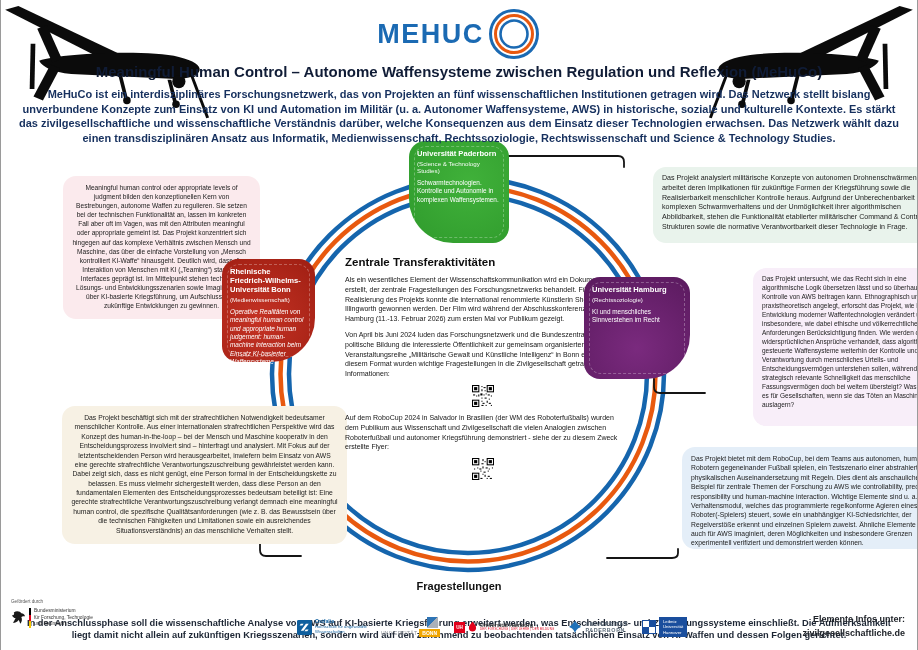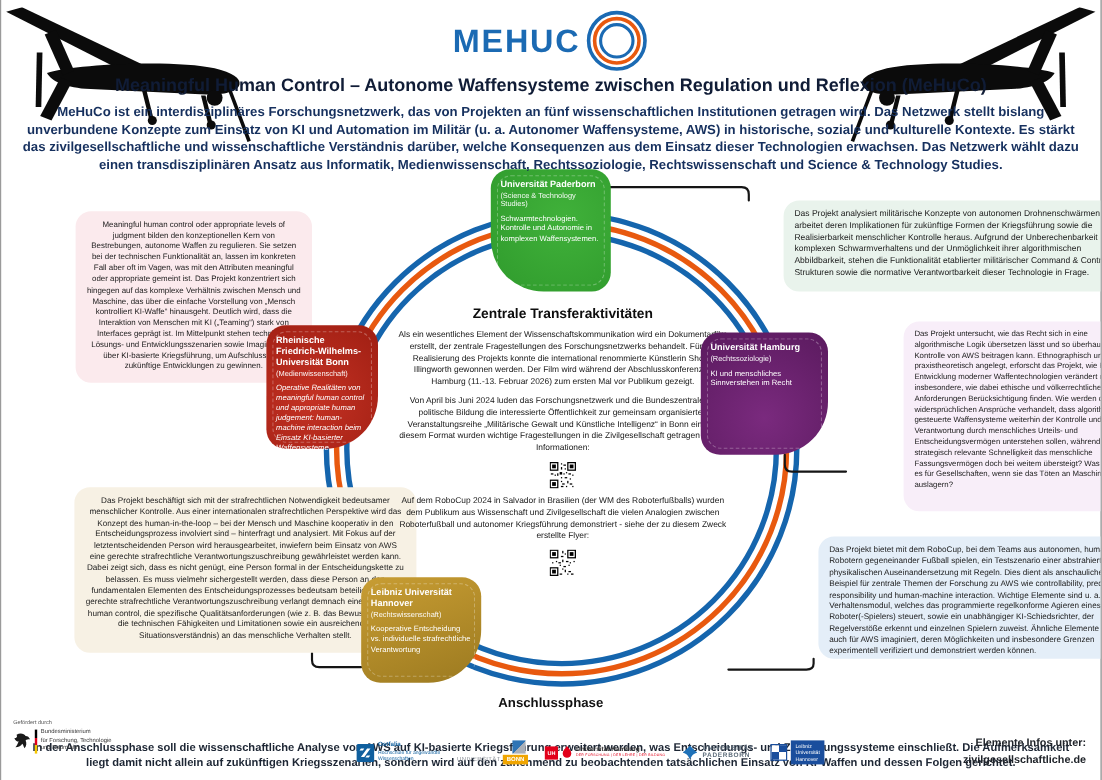--- a/index.html
+++ b/index.html
@@ -20,41 +20,41 @@
   .connsvg{z-index:2;}
 
   
   .inst{position:absolute;z-index:3;color:#fff;padding:9px 8px 8px 8px;box-sizing:border-box;}
   .inst .bp{position:absolute;inset:5px;border:1px dashed rgba(255,255,255,.28);border-radius:12px;pointer-events:none;}
   .inst .name{position:relative;font-weight:bold;font-size:7.6px;line-height:1.18;}
   .inst .disc{position:relative;font-size:6.2px;opacity:.95;margin-top:1px;}
   .inst .proj{position:relative;font-size:6.4px;line-height:1.3;margin-top:5px;}
   .inst-paderborn{left:408px;top:141px;width:100px;height:102px;border-radius:16px 16px 16px 44px;
       background:radial-gradient(circle at 60% 40%,#40b13a,#2f9a2c);}
-  .inst-bonn{left:221px;top:271px;width:93px;height:103px;border-radius:16px 16px 44px 16px;
+  .inst-bonn{left:221px;top:259px;width:93px;height:103px;border-radius:16px 16px 44px 16px;
       background:radial-gradient(circle at 40% 60%,#c53224,#9e1e12);}
   .inst-bonn .proj{font-style:italic;}
   .inst-hamburg{left:583px;top:277px;width:106px;height:102px;border-radius:16px 16px 44px 16px;
       background:radial-gradient(circle at 50% 70%,#7a2a7e,#5a1a5e);}
   .inst-hannover{left:300px;top:481px;width:100px;height:88px;border-radius:16px 16px 44px 16px;
       background:linear-gradient(160deg,#c89d33,#9c7a20);}
   .inst-ostfalia{left:507px;top:464px;width:99px;height:106px;border-radius:16px 16px 16px 44px;
       background:radial-gradient(circle at 68% 55%,rgba(40,190,150,.45),rgba(0,0,0,0) 62%),linear-gradient(150deg,#17333f,#0c2530);}
 
   
   .tbox{position:absolute;z-index:2;border-radius:13px;padding:7px 9px;font-size:6.8px;line-height:1.38;
         color:#1b1b1b;box-sizing:border-box;overflow:hidden;margin-left:48px;}
   .box-pink{left:14px;top:176px;width:197px;height:143px;background:#fbeaed;text-align:center;font-size:6.6px;}
   .box-green{left:604px;top:167px;width:300px;height:76px;background:#e9f3ec;font-size:7.1px;}
   .box-purple{left:704px;top:268px;width:206px;height:158px;background:#f8eef9;font-size:6.5px;}
   .box-beige{left:13px;top:406px;width:285px;height:138px;background:#f7f1e4;text-align:center;}
   .box-blue{left:633px;top:447px;width:274px;height:102px;background:#e4eef8;}
 
   
-  .center{position:absolute;left:330px;top:256px;width:276px;z-index:2;text-align:center;color:#161616;}
+  .center{position:absolute;left:344px;top:256px;width:276px;z-index:2;text-align:left;color:#161616;}
   .center .ch{font-size:11.5px;font-weight:bold;margin:0 0 7px;color:#0d0d0d;}
   .center p{margin:0 0 6px;font-size:7px;line-height:1.4;}
   .qr{display:block;margin:1px auto 6px;}
 
   
   .f-heading{position:absolute;left:0;right:0;top:580px;text-align:center;font-weight:bold;font-size:11px;color:#111;z-index:5;}
   .f-text{position:absolute;left:22px;right:22px;top:592px;text-align:center;font-size:9.3px;line-height:1.3;font-weight:600;color:#1d2634;z-index:5;margin-top:25px;}
   .funded{position:absolute;left:10px;top:599px;z-index:5;}
   .funded .lbl{font-size:4.6px;color:#555;margin-bottom:4px;}
   .funded .row{display:flex;align-items:center;gap:3px;}
@@ -161,26 +161,20 @@
     <div class="name">Rheinische Friedrich-Wilhelms-Universität Bonn</div>
     <div class="disc">(Medienwissenschaft)</div>
     <div class="proj">Operative Realitäten von meaningful human control und appropriate human judgement: human-machine interaction beim Einsatz KI-basierter Waffensysteme</div>
   </div>
   <div class="inst inst-hamburg">
     <div class="bp"></div>
     <div class="name">Universität Hamburg</div>
     <div class="disc">(Rechtssoziologie)</div>
     <div class="proj">KI und menschliches Sinnverstehen im Recht</div>
   </div>
-  <div class="inst inst-hannover">
-    <div class="bp"></div>
-    <div class="name">Leibniz Universität Hannover</div>
-    <div class="disc">(Rechtswissenschaft)</div>
-    <div class="proj">Kooperative Entscheidung vs. individuelle strafrechtliche Verantwortung</div>
-  </div>
 
   <div class="center">
     <div class="ch">Zentrale Transferaktivitäten</div>
     <p>Als ein wesentliches Element der Wissenschaftskommunikation wird ein Dokumentarfilm erstellt, der zentrale Fragestellungen des Forschungsnetzwerks behandelt. Für die Realisierung des Projekts konnte die international renommierte Künstlerin Shona Illingworth gewonnen werden. Der Film wird während der Abschlusskonferenz in Hamburg (11.-13. Februar 2026) zum ersten Mal vor Publikum gezeigt.</p>
     <p>Von April bis Juni 2024 luden das Forschungsnetzwerk und die Bundeszentrale für politische Bildung die interessierte Öffentlichkeit zur gemeinsam organisierten Veranstaltungsreihe „Militärische Gewalt und Künstliche Intelligenz“ in Bonn ein. Mit diesem Format wurden wichtige Fragestellungen in die Zivilgesellschaft getragen - mehr Informationen:</p>
     <svg class="qr" width="22" height="22" viewBox="0 0 21 21">
       <rect width="21" height="21" fill="#fff"></rect>
       <g fill="#000">
           <rect width="7" height="7"></rect>
           <rect x="14" width="7" height="7"></rect>
@@ -252,21 +246,21 @@
       <rect x="10" y="15" width="1" height="1"></rect>
           <rect x="12" y="16" width="1" height="2"></rect>
           <rect x="15" y="17" width="2" height="1"></rect>
       <rect x="8" y="19" width="2" height="1"></rect>
           <rect x="14" y="19" width="1" height="1"></rect>
           <rect x="17" y="19" width="2" height="1"></rect>
         </g>
     </svg>
   </div>
 
-  <div class="f-heading">Anschlussphase</div>
+  <div class="f-heading">Fragestellungen</div>
   <div class="f-text">In der Anschlussphase soll die wissenschaftliche Analyse von AWS auf KI-basierte Kriegsführung erweitert werden, was Entscheidungs- und Zielfindungssysteme einschließt. Die Aufmerksamkeit liegt damit nicht allein auf zukünftigen Kriegsszenarien, sondern wird auf den zunehmend zu beobachtenden tatsächlichen Einsatz von KI-Waffen und dessen Folgen gerichtet.</div>
 
   <div class="funded">
     <div class="lbl">Gefördert durch</div>
     <div class="row">
       <svg width="15" height="16" viewBox="0 0 16 16">
         <path d="M3 2 C6 0 10 1 11 3 C13 3 14 4 15 6 C13 6 12 6 11 7 C12 9 12 12 10 14 C9 12 9 11 8 10 C7 12 5 13 2 13 C4 11 4 9 5 8 C3 8 2 7 1 5 C3 5 4 4 3 2 Z" fill="#1a1a1a"></path>
       </svg>
       <div class="stripe"></div>
       <div class="ministry">

